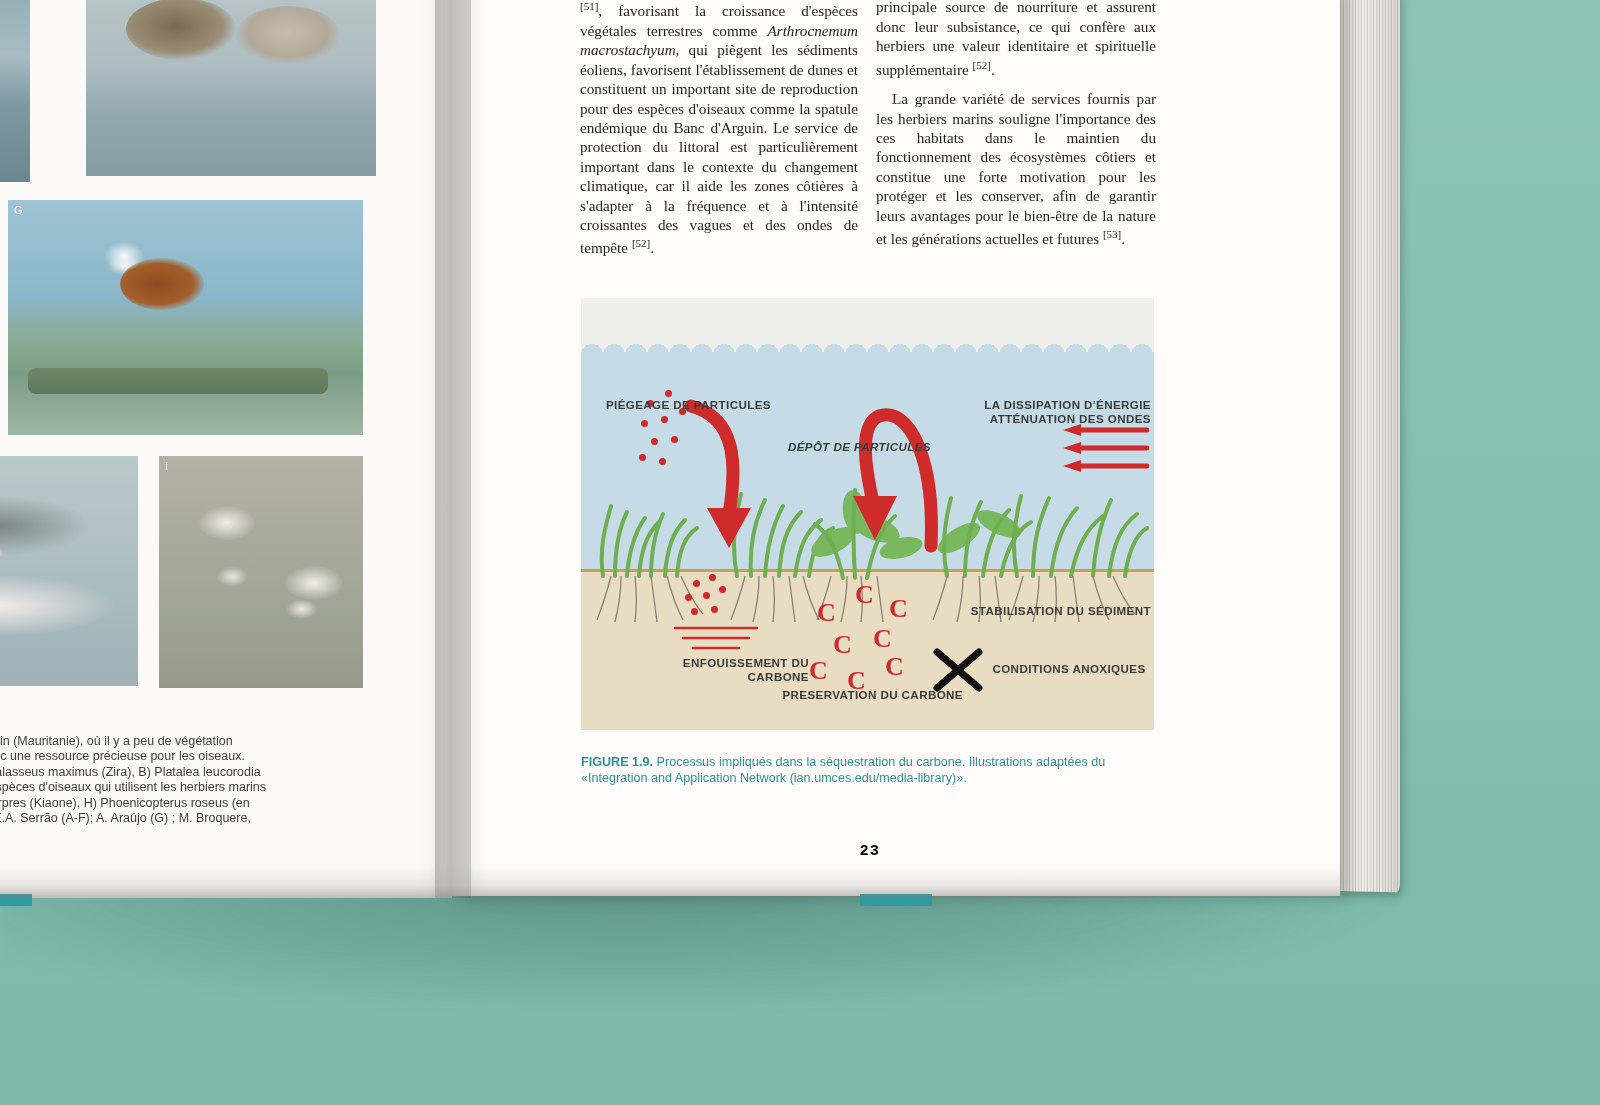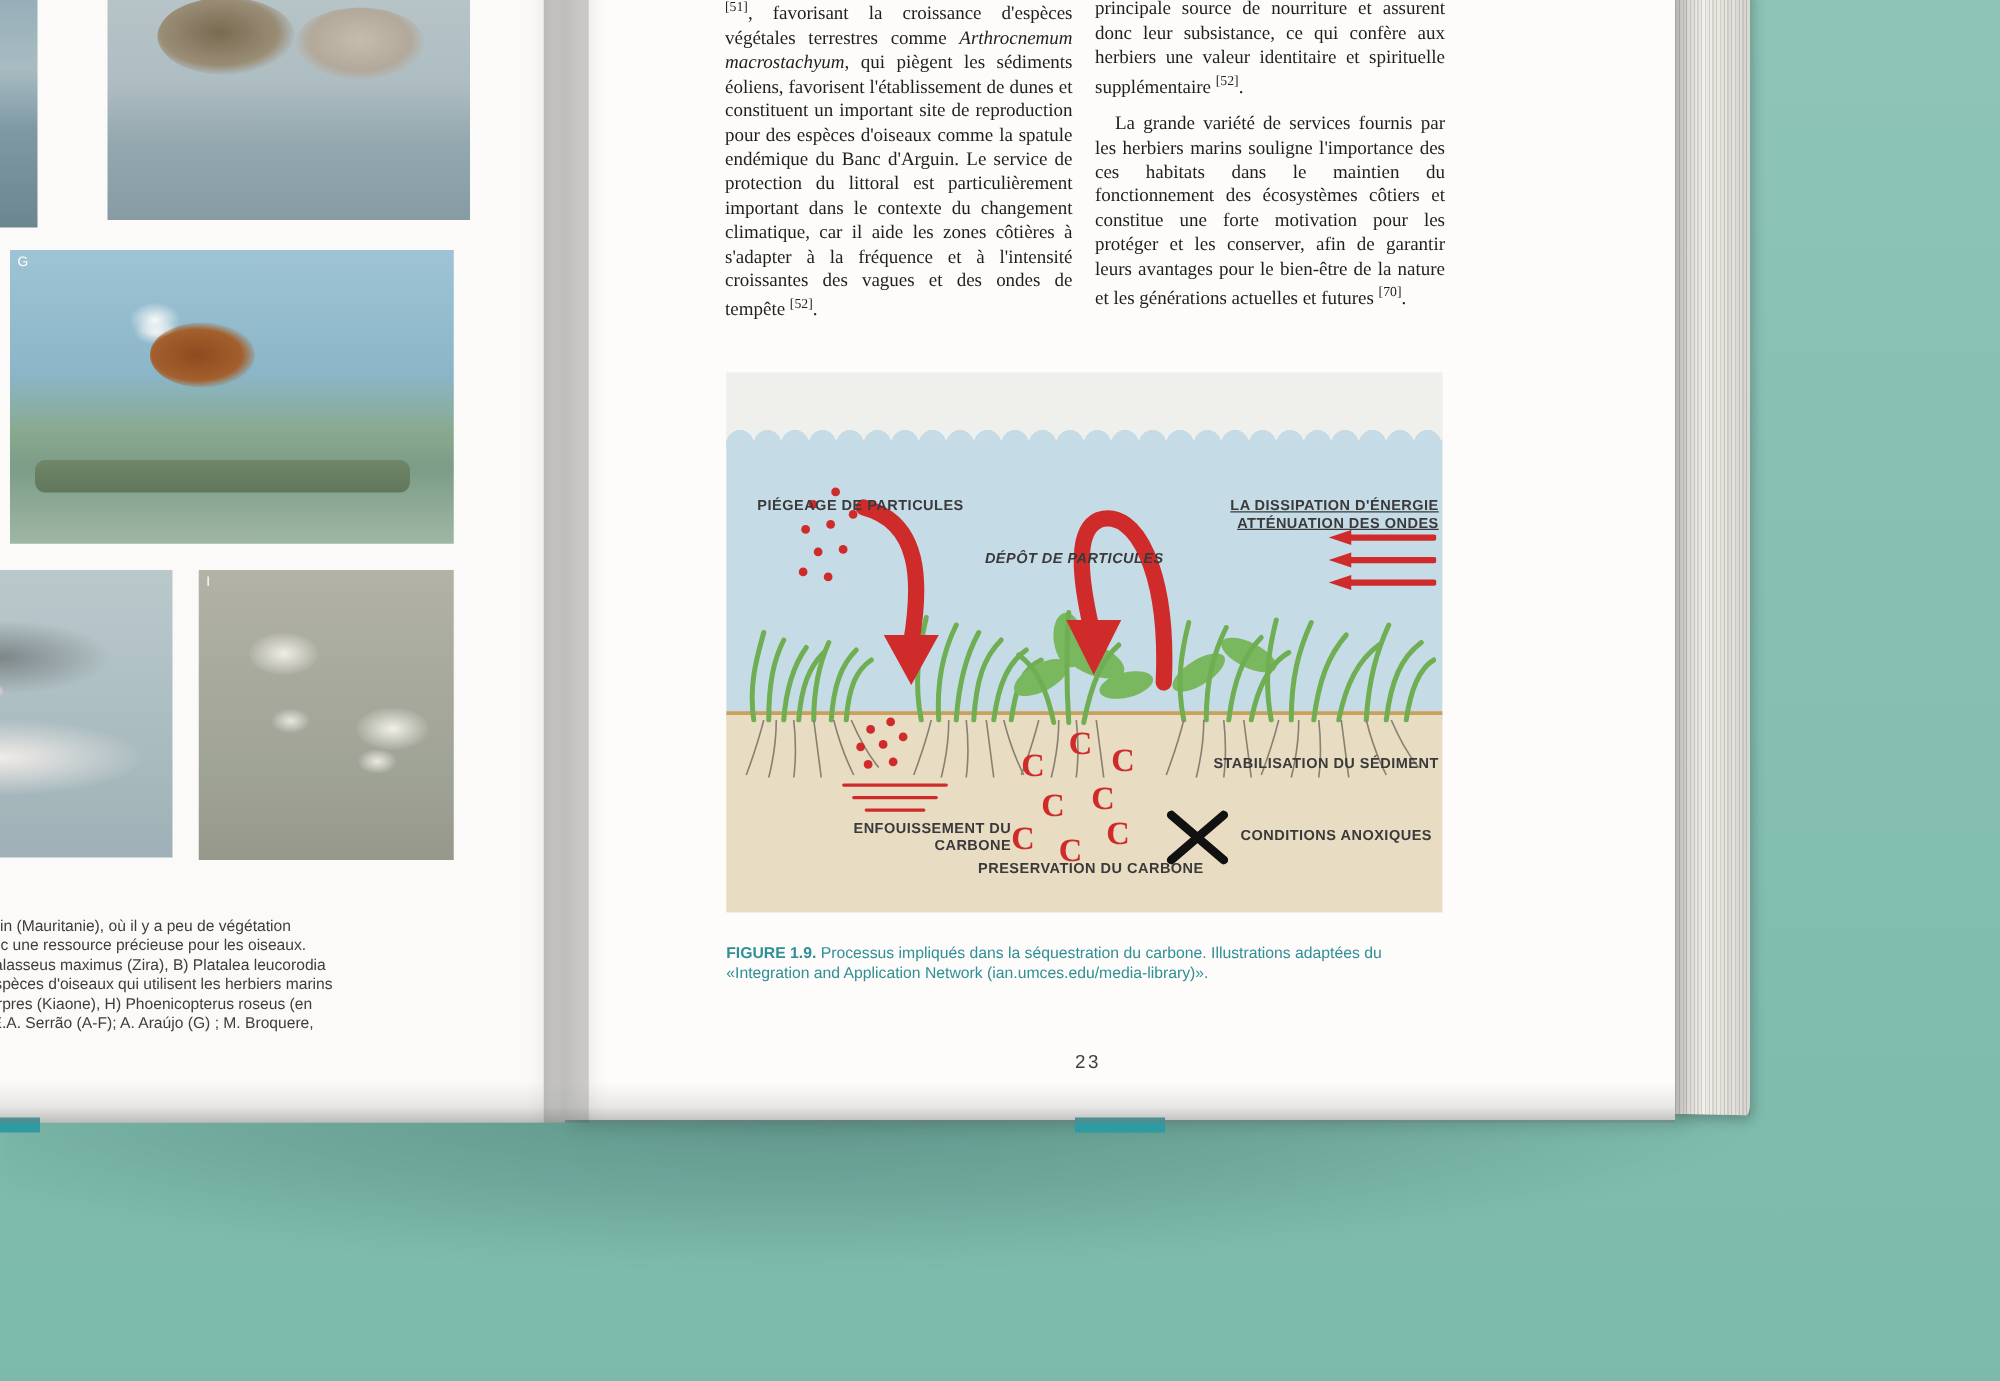--- a/index.html
+++ b/index.html
@@ -242,22 +242,23 @@
     font-size: 12.6px;
     line-height: 16px;
     color: #2f8f96;
   }
   .fig-caption b { color: #2f8f96; font-weight: bold; }
   .folio-right {
     position: absolute;
     left: 880px;
     top: 855px;
     font-size: 15px;
-    color: #404040;
+    color: #000000;
     letter-spacing: 2px;
+    font-weight: bold;
   }
 </style>
 </head>
 <body>
 
 <div id="page">
 
   <div class="desk"></div>
   <div class="desk-shadow"></div>
 
@@ -312,21 +313,21 @@
 
     <div class="page-right"></div>
     <div class="gutter"></div>
 
     <div class="col col-1">
       <p>qui protège le littoral de l'action des vagues <sup>[51]</sup>, favorisant la croissance d'espèces végétales terrestres comme <i>Arthrocnemum macrostachyum</i>, qui piègent les sédiments éoliens, favorisent l'établissement de dunes et constituent un important site de reproduction pour des espèces d'oiseaux comme la spatule endémique du Banc d'Arguin. Le service de protection du littoral est particulièrement important dans le contexte du changement climatique, car il aide les zones côtières à s'adapter à la fréquence et à l'intensité croissantes des vagues et des ondes de tempête <sup>[52]</sup>.</p>
     </div>
 
     <div class="col col-2">
       <p>aux herbiers marins, qui représentent leur principale source de nourriture et assurent donc leur subsistance, ce qui confère aux herbiers une valeur identitaire et spirituelle supplémentaire <sup>[52]</sup>.</p>
-      <p class="indent">La grande variété de services fournis par les herbiers marins souligne l'importance des ces habitats dans le maintien du fonctionnement des écosystèmes côtiers et constitue une forte motivation pour les protéger et les conserver, afin de garantir leurs avantages pour le bien-être de la nature et les générations actuelles et futures <sup>[70]</sup>.</p>
+      <p class="indent">La grande variété de services fournis par les herbiers marins souligne l'importance des ces habitats dans le maintien du fonctionnement des écosystèmes côtiers et constitue une forte motivation pour les protéger et les conserver, afin de garantir leurs avantages pour le bien-être de la nature et les générations actuelles et futures <sup>[53]</sup>.</p>
     </div>
 
     <div class="figure">
       <div class="fig-sky"></div>
       <div class="fig-water"></div>
       <div class="wave-row"></div>
       <div class="fig-sand"></div>
       <div class="sand-line"></div>
 
       <svg class="plant" style="left:8px;top:190px;" width="120" height="90" viewBox="0 0 120 90">
@@ -494,21 +495,21 @@
 
       <svg style="position:absolute;left:350px;top:348px;" width="54" height="48" viewBox="0 0 54 48">
         <g stroke="#111" stroke-width="7" stroke-linecap="round">
           <path d="M6 6 L48 42"></path>
             <path d="M48 6 L6 42"></path>
         </g>
       </svg>
 
       <div class="fig-label" style="left:10px;top:100px;width:180px;">PIÉGEAGE DE PARTICULES</div>
       <div class="fig-label" style="left:130px;top:142px;width:220px;font-style:italic;">DÉPÔT DE PARTICULES</div>
-      <div class="fig-label" style="left:360px;top:100px;width:210px;text-decoration:underline;">LA DISSIPATION D'ÉNERGIE ATTÉNUATION DES ONDES</div>
+      <div class="fig-label" style="left:360px;top:100px;width:210px;">LA DISSIPATION D'ÉNERGIE ATTÉNUATION DES ONDES</div>
       <div class="fig-label" style="left:58px;top:358px;width:170px;">ENFOUISSEMENT DU CARBONE</div>
       <div class="fig-label" style="left:192px;top:390px;width:190px;">PRESERVATION DU CARBONE</div>
       <div class="fig-label" style="left:360px;top:306px;width:210px;">STABILISATION DU SÉDIMENT</div>
       <div class="fig-label" style="left:398px;top:364px;width:180px;text-align:center;">CONDITIONS ANOXIQUES</div>
     </div>
 
     <div class="fig-caption">
       <b>FIGURE 1.9.</b>
       <span>Processus impliqués dans la séquestration du carbone. Illustrations adaptées du «Integration and Application Network (ian.umces.edu/media-library)».</span>
     </div>

